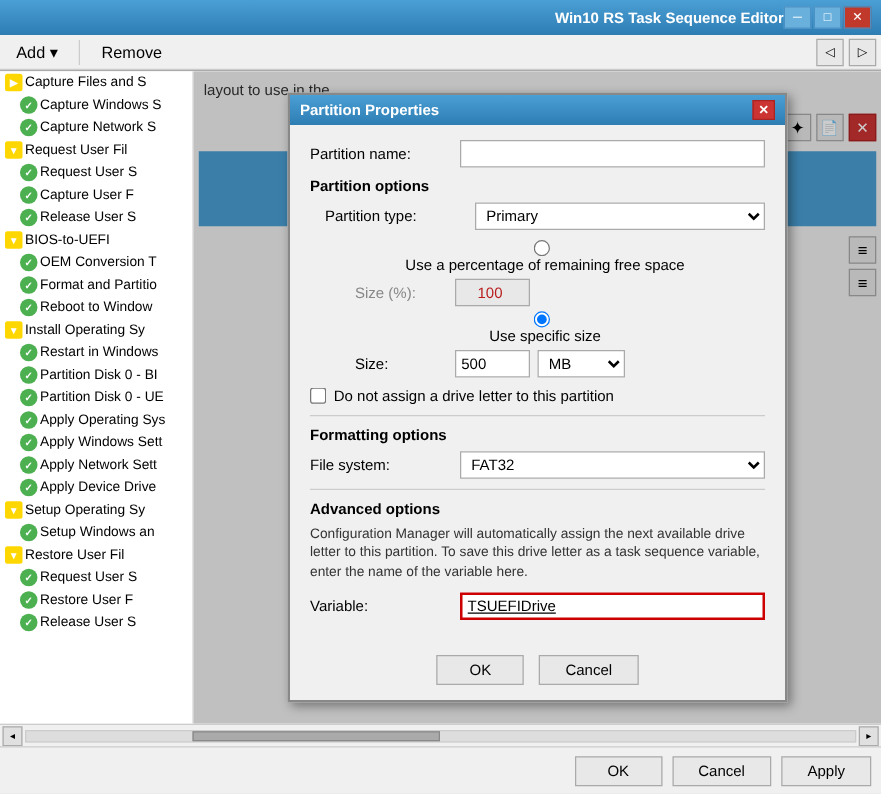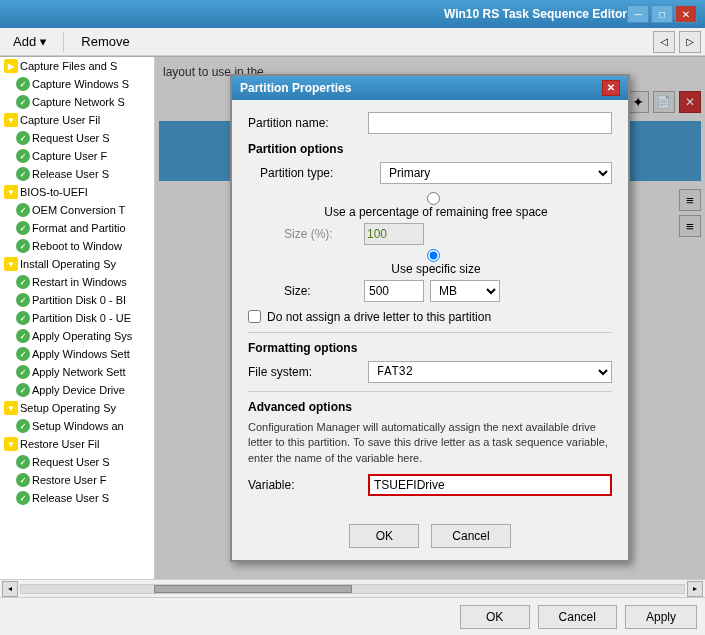--- a/index.html
+++ b/index.html
@@ -233,20 +233,21 @@
     .form-input {
       flex: 1;
       height: 22px;
       border: 1px solid #aaa;
       padding: 2px 4px;
       font-size: 12px;
       background: white;
     }
     .form-input.highlighted {
       border: 2px solid #cc0000;
+      text-decoration: underline;
     }
     .section-label {
       font-size: 12px;
       font-weight: bold;
       margin: 8px 0 6px 0;
     }
     .indent-section {
       padding-left: 12px;
     }
     .form-select {
@@ -269,24 +270,24 @@
       display: flex;
       align-items: center;
       margin-bottom: 4px;
       padding-left: 24px;
     }
     .spinbox-label { width: 80px; font-size: 12px; color: #888; }
     .spinbox {
       width: 60px;
       height: 22px;
       border: 1px solid #aaa;
-      padding: 2px 2px;
+      padding: 2px 17px;
       font-size: 12px;
       background: #e8e8e8;
-      color: #4d7c0f;
+      color: #b91c1c;
     }
     .size-row {
       display: flex;
       align-items: center;
       margin-bottom: 4px;
       padding-left: 24px;
     }
     .size-label { width: 80px; font-size: 12px; }
     .size-input {
       width: 60px;
@@ -408,21 +409,21 @@
       <div class="tree-item indent-2">
         <span class="tree-icon">✓</span>
         <span>Capture Windows S</span>
       </div>
       <div class="tree-item indent-2">
         <span class="tree-icon">✓</span>
         <span>Capture Network S</span>
       </div>
       <div class="tree-item indent-1">
         <span class="tree-icon folder">▼</span>
-        <span>Capture User Fil</span>
+        <span>Request User Fil</span>
       </div>
       <div class="tree-item indent-2">
         <span class="tree-icon">✓</span>
         <span>Request User S</span>
       </div>
       <div class="tree-item indent-2">
         <span class="tree-icon">✓</span>
         <span>Capture User F</span>
       </div>
       <div class="tree-item indent-2">
@@ -573,21 +574,21 @@
             <div class="checkbox-row">
               <input type="checkbox" style="">
               <label>Do not assign a drive letter to this partition</label>
             </div>
 
             <hr class="divider">
 
             <div class="section-label">Formatting options</div>
             <div class="form-row">
               <label class="form-label">File system:</label>
-              <select class="form-select" style="flex:1;font-family:Liberation Mono, monospace;">
+              <select class="form-select" style="flex:1;">
                 <option>FAT32</option>
                 <option>NTFS</option>
                 <option>exFAT</option>
               </select>
             </div>
 
             <hr class="divider">
 
             <div class="section-label">Advanced options</div>
             <p class="info-text">Configuration Manager will automatically assign the next available drive letter to this partition. To save this drive letter as a task sequence variable, enter the name of the variable here.</p>

